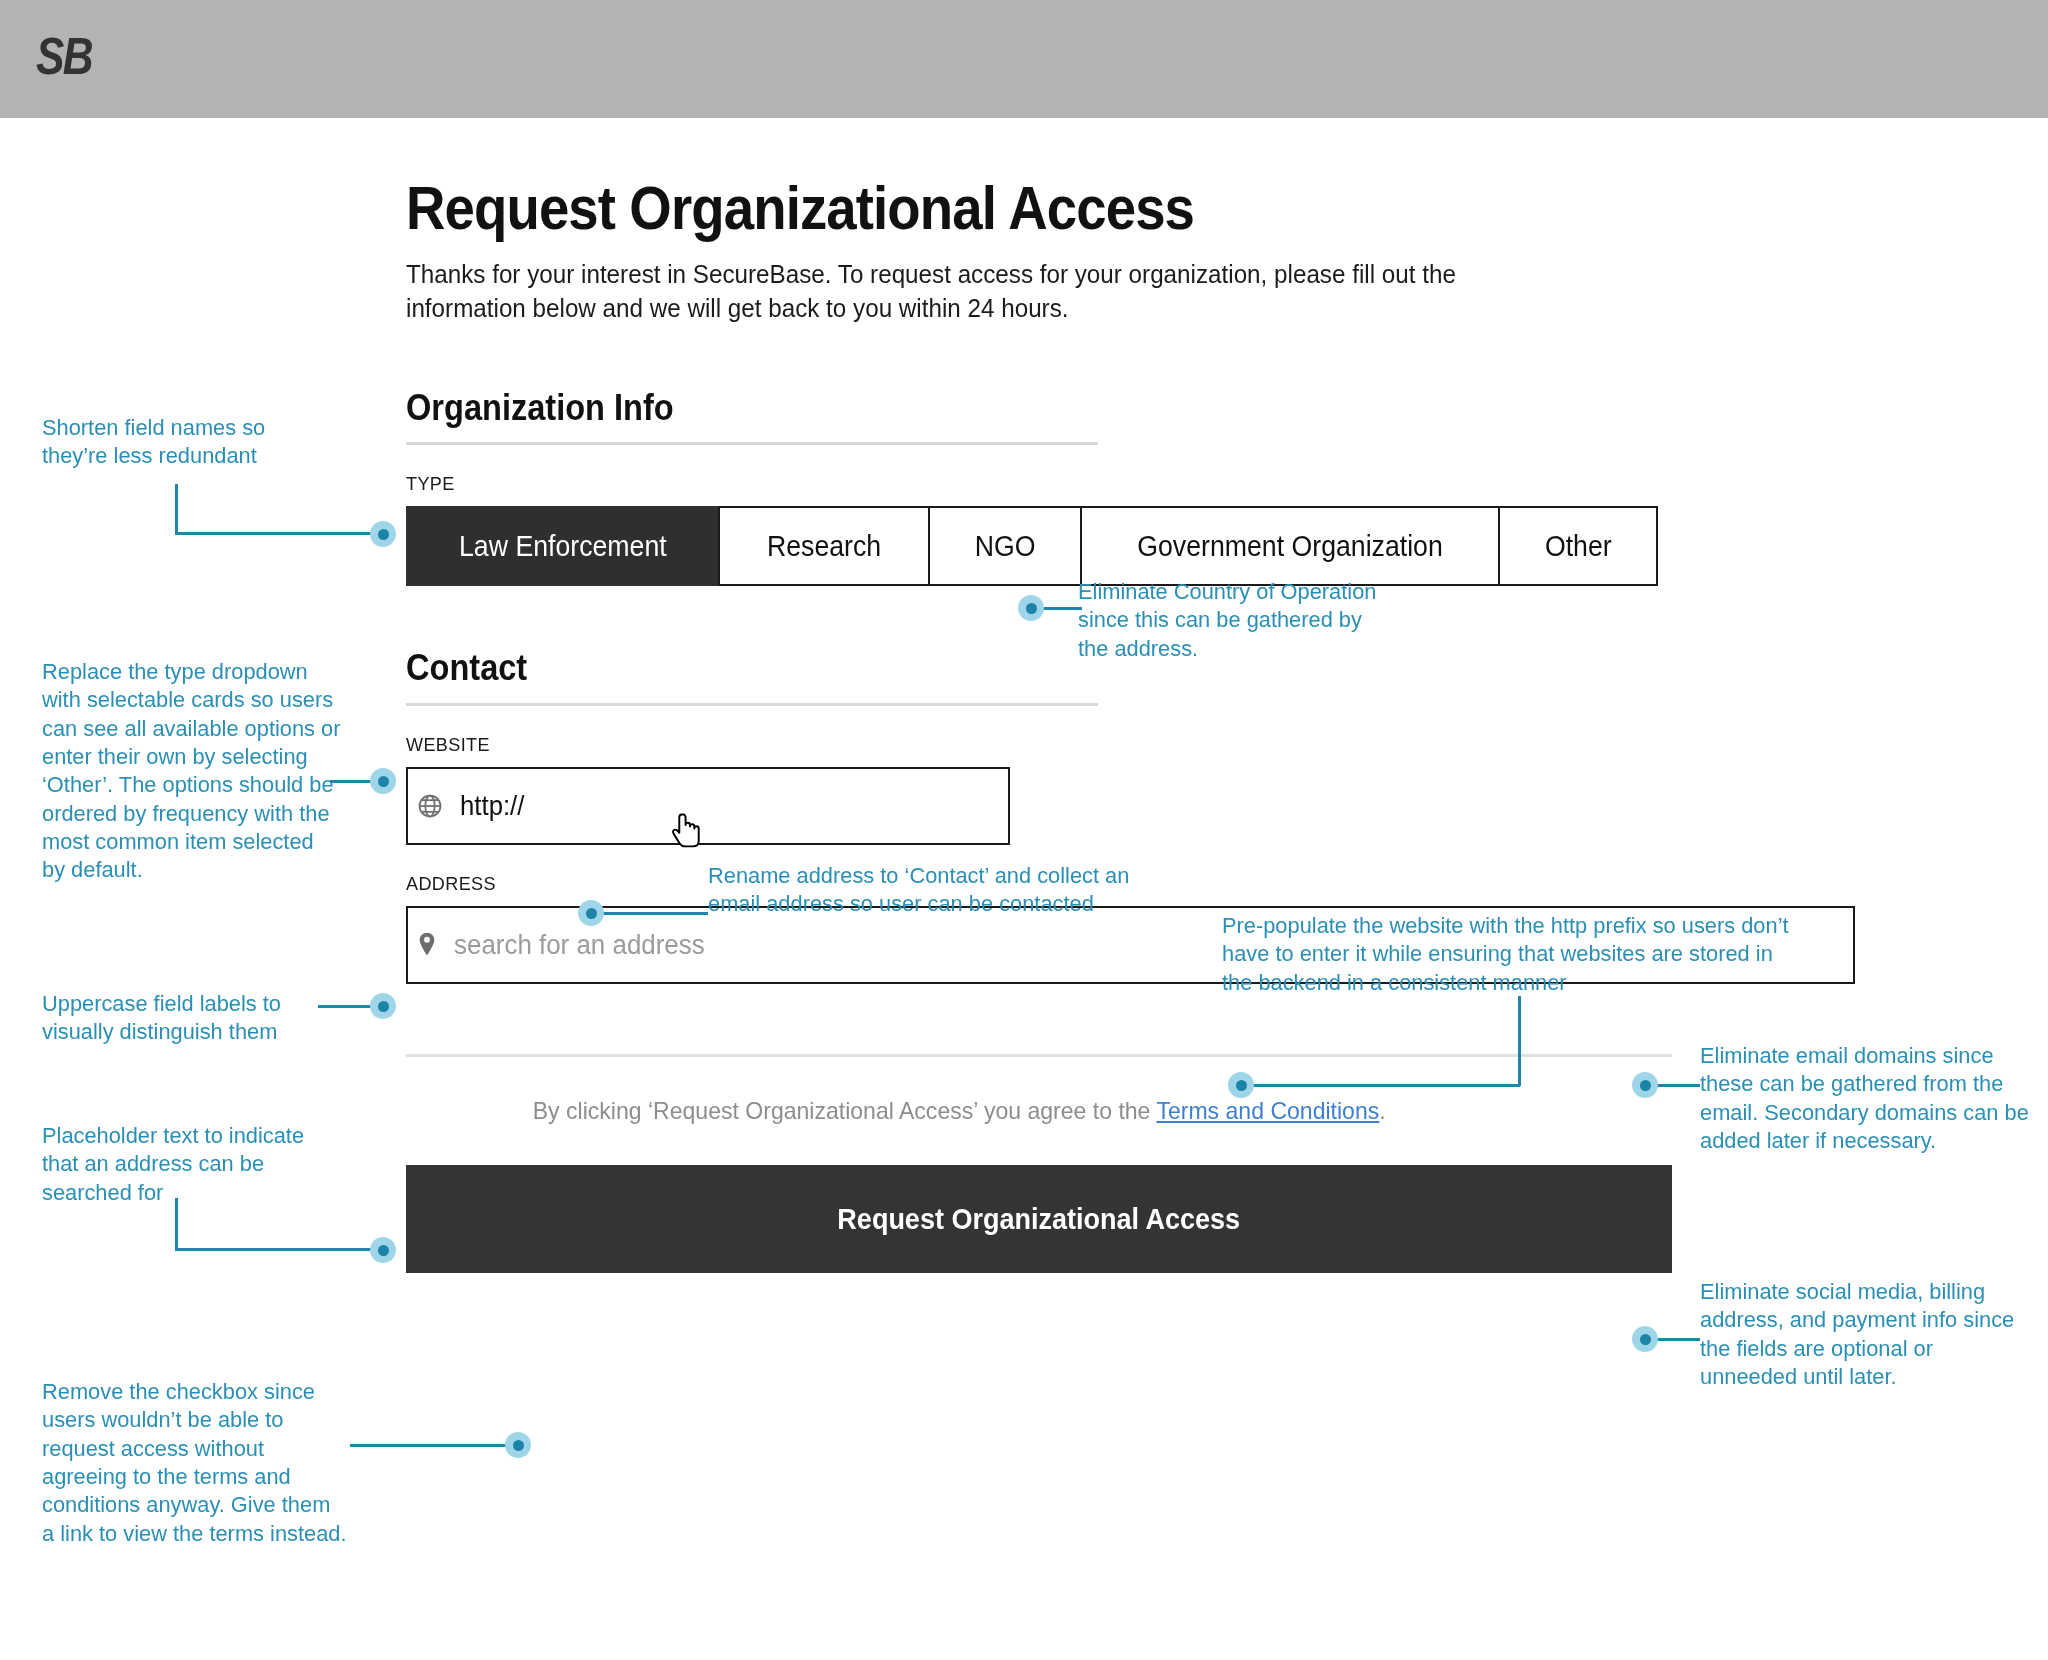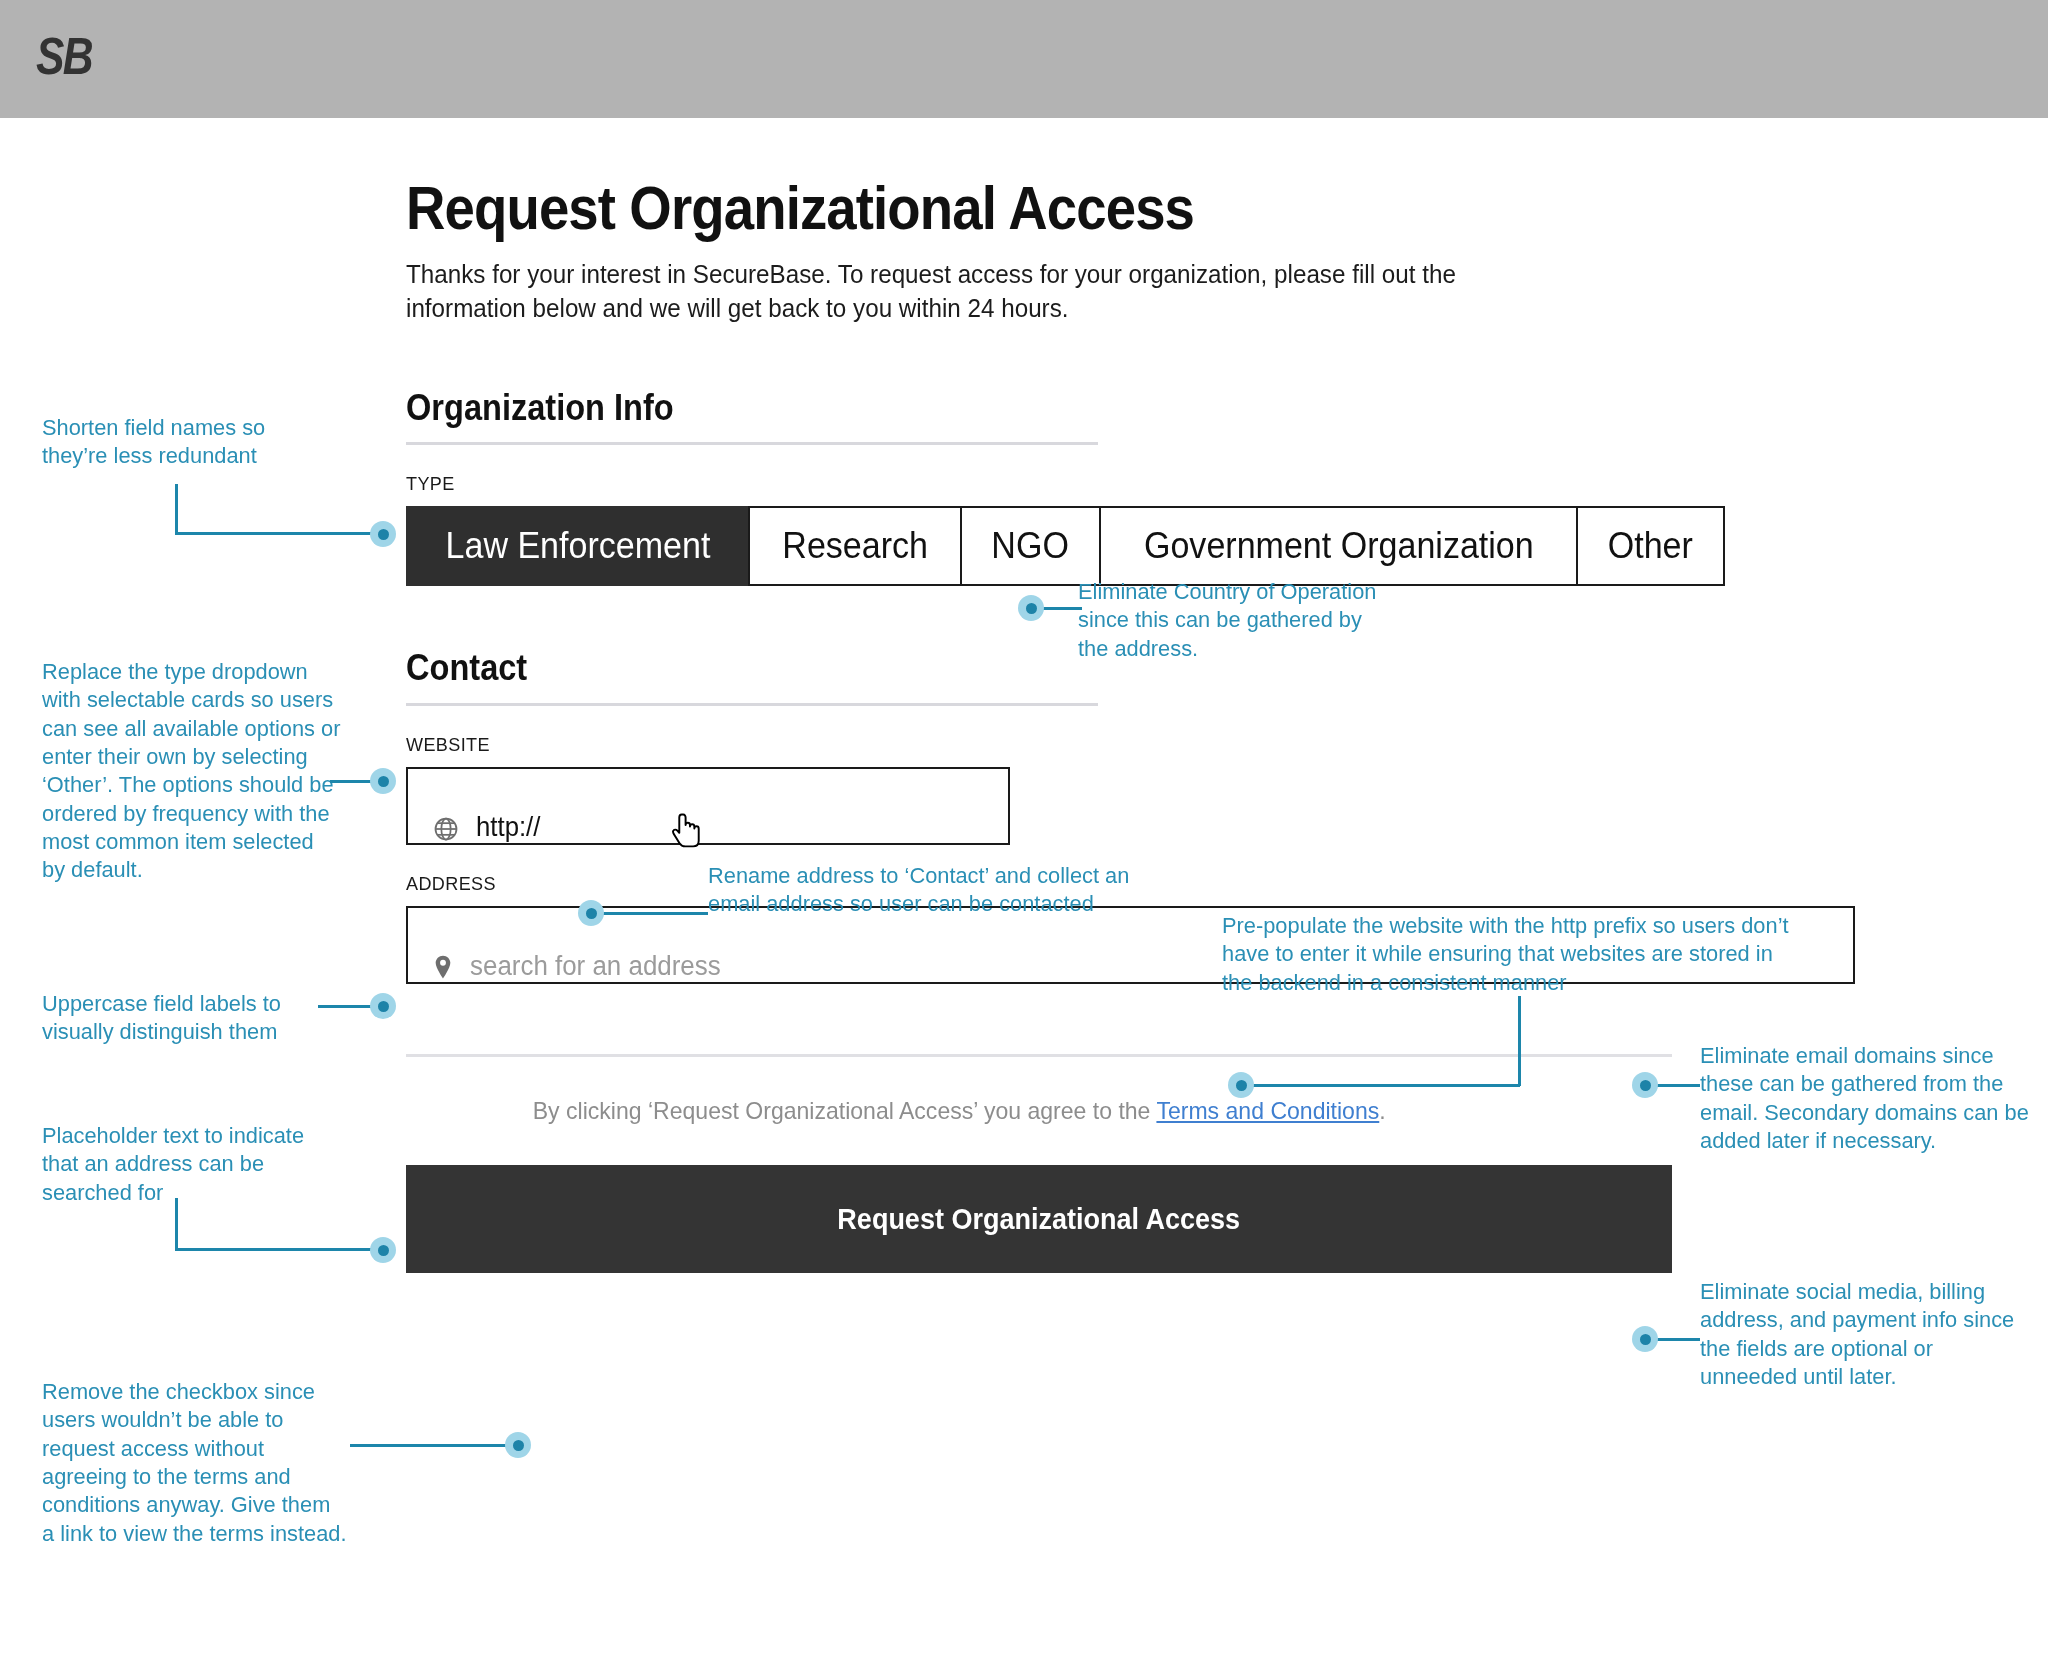--- a/index.html
+++ b/index.html
@@ -61,22 +61,22 @@
   .field-label {
     font-size: 19px; letter-spacing: 0.4px;
     color: #1a1a1a; text-transform: uppercase;
     transform: scaleX(0.95); transform-origin: left center;
   }
   .input-box {
     margin-top: 11px;
     height: 78px;
     border: 2.5px solid #1a1a1a;
     background: #fff;
-    display: flex; align-items: flex-end;
-    padding: 0 24px;
+    display: flex; align-items: center;
+    padding: 0 8px;
     gap: 16px;
   }
   .input-box.w-half { width: 604px; }
   .input-box.w-full { width: 1449px; }
   .input-box .placeholder {
     font-size: 27px; color: #9b9b9b;
     transform: scaleX(0.96); transform-origin: left center;
   }
   .input-box .prefix {
     font-size: 28px; color: #111;
@@ -88,23 +88,23 @@
   .type-row {
     margin-top: 11px;
     display: flex;
     width: 1266px;
     height: 80px;
   }
   .type-card {
     border: 2.5px solid #1a1a1a;
     border-right-width: 0;
     display: flex; align-items: center; justify-content: center;
-    font-size: 37px; color: #111;
+    font-size: 29px; color: #111;
     background: #fff;
-    padding: 0 26px;
+    padding: 0 42px;
     white-space: nowrap;
   }
   .type-card:last-child { border-right-width: 2.5px; }
   .type-card.selected { background: #2f2f2f; color: #fff; border-color: #2f2f2f; }
   .type-card span { transform: scaleX(0.92); display: inline-block; }
 
   .two-col { display: flex; gap: 58px; }
 
   .bottom-rule {
     margin-top: 70px; height: 3px; background: #e0e0e4; width: 1266px;

